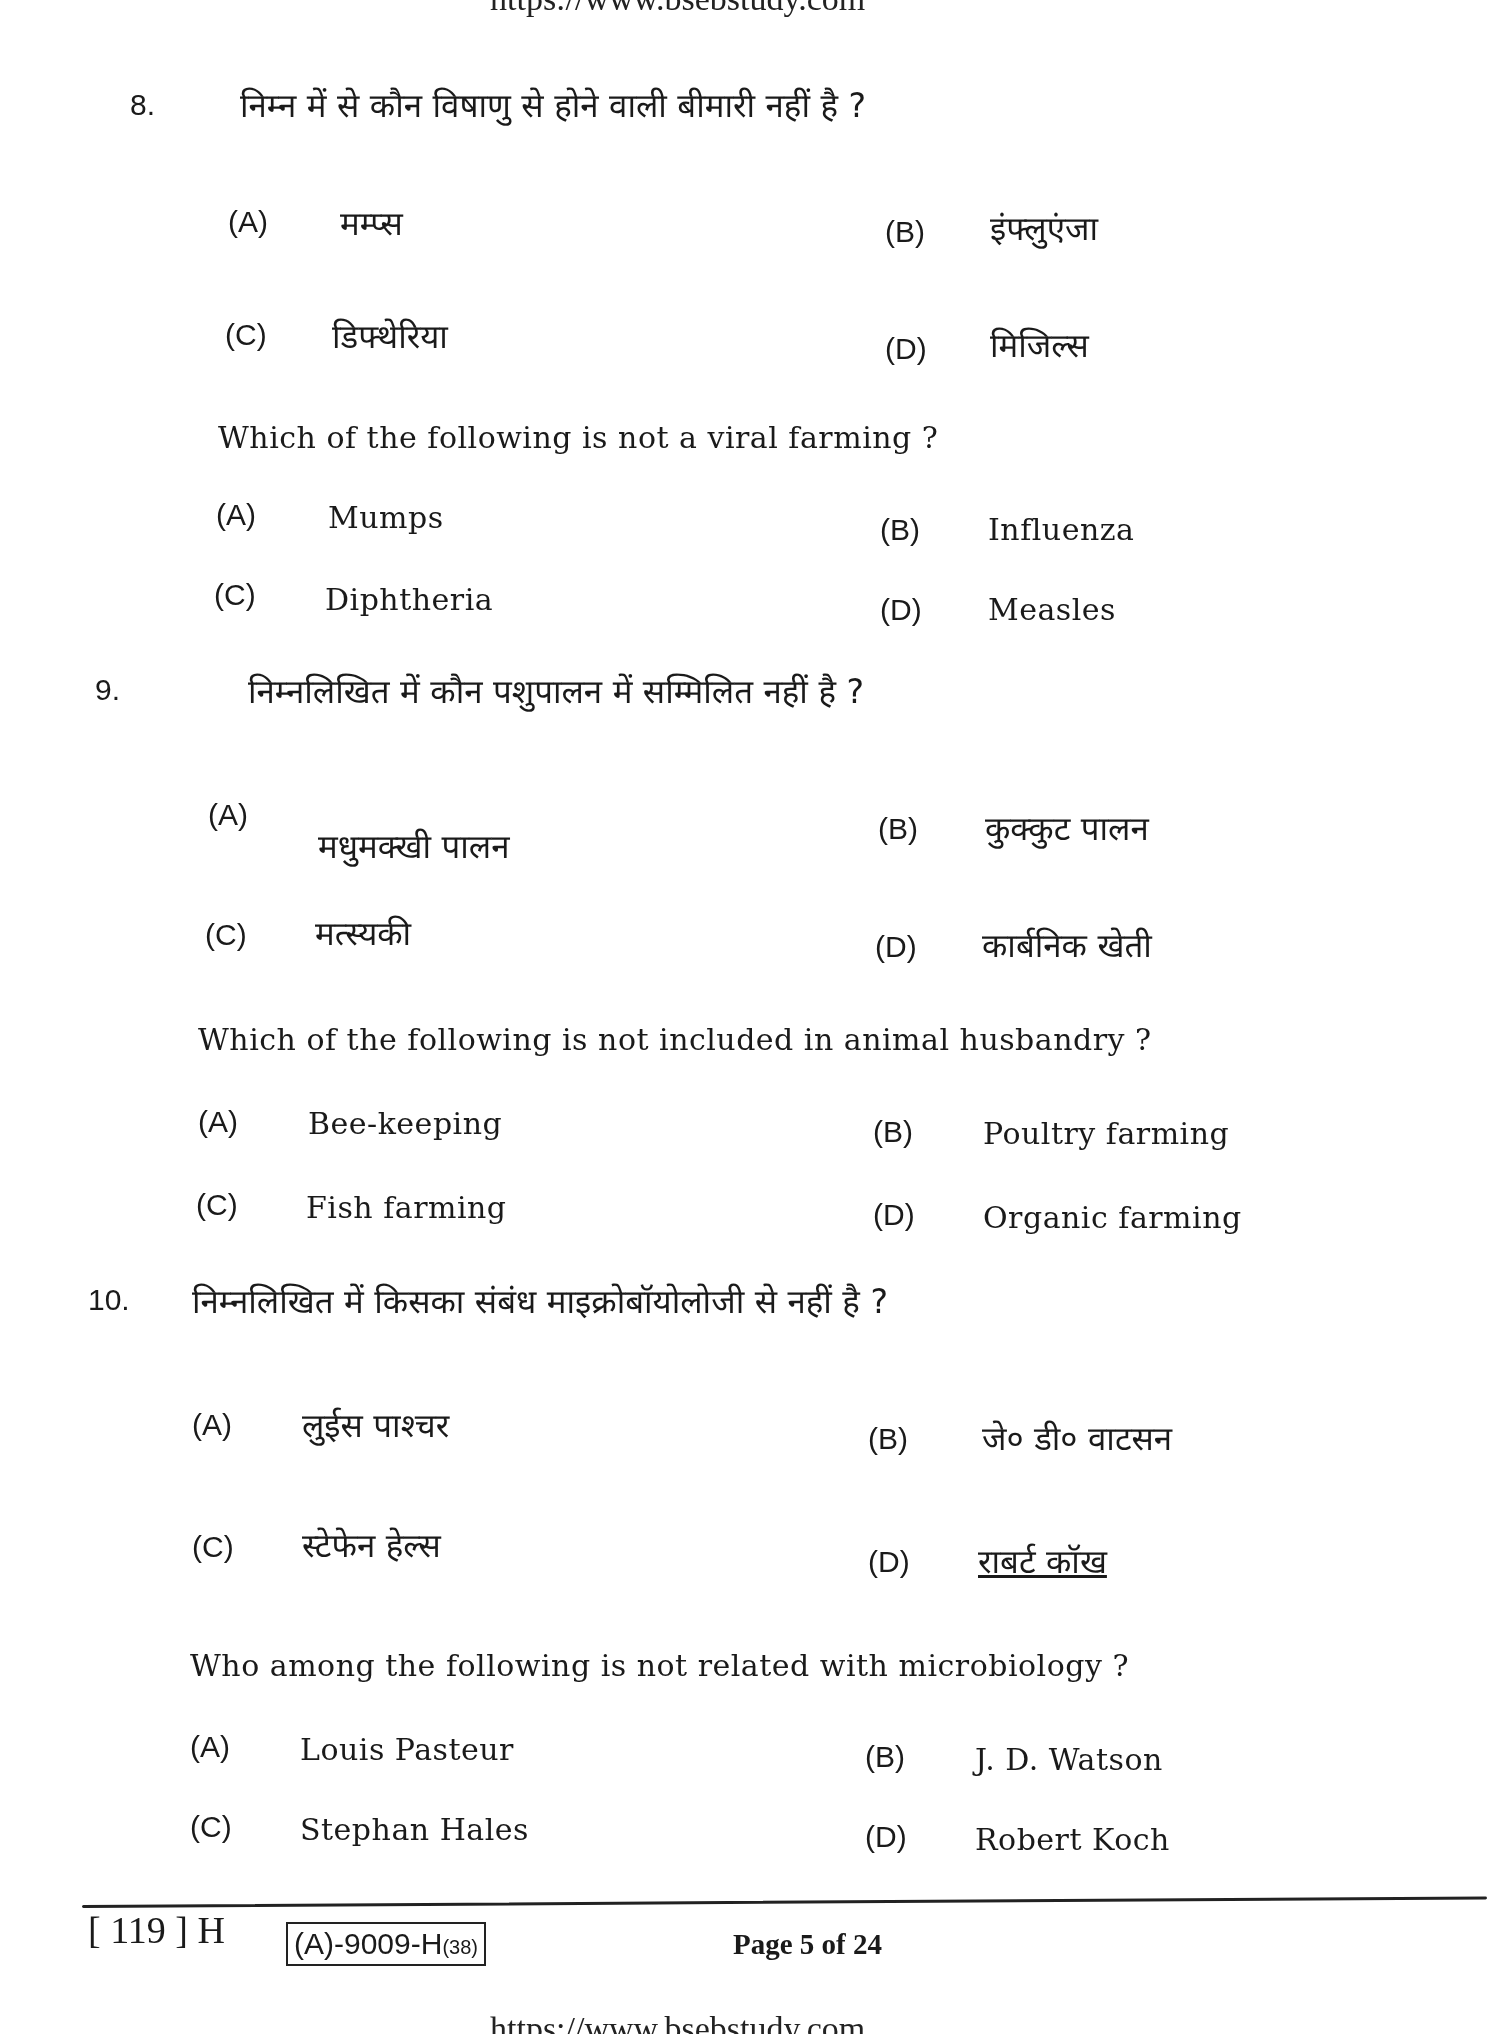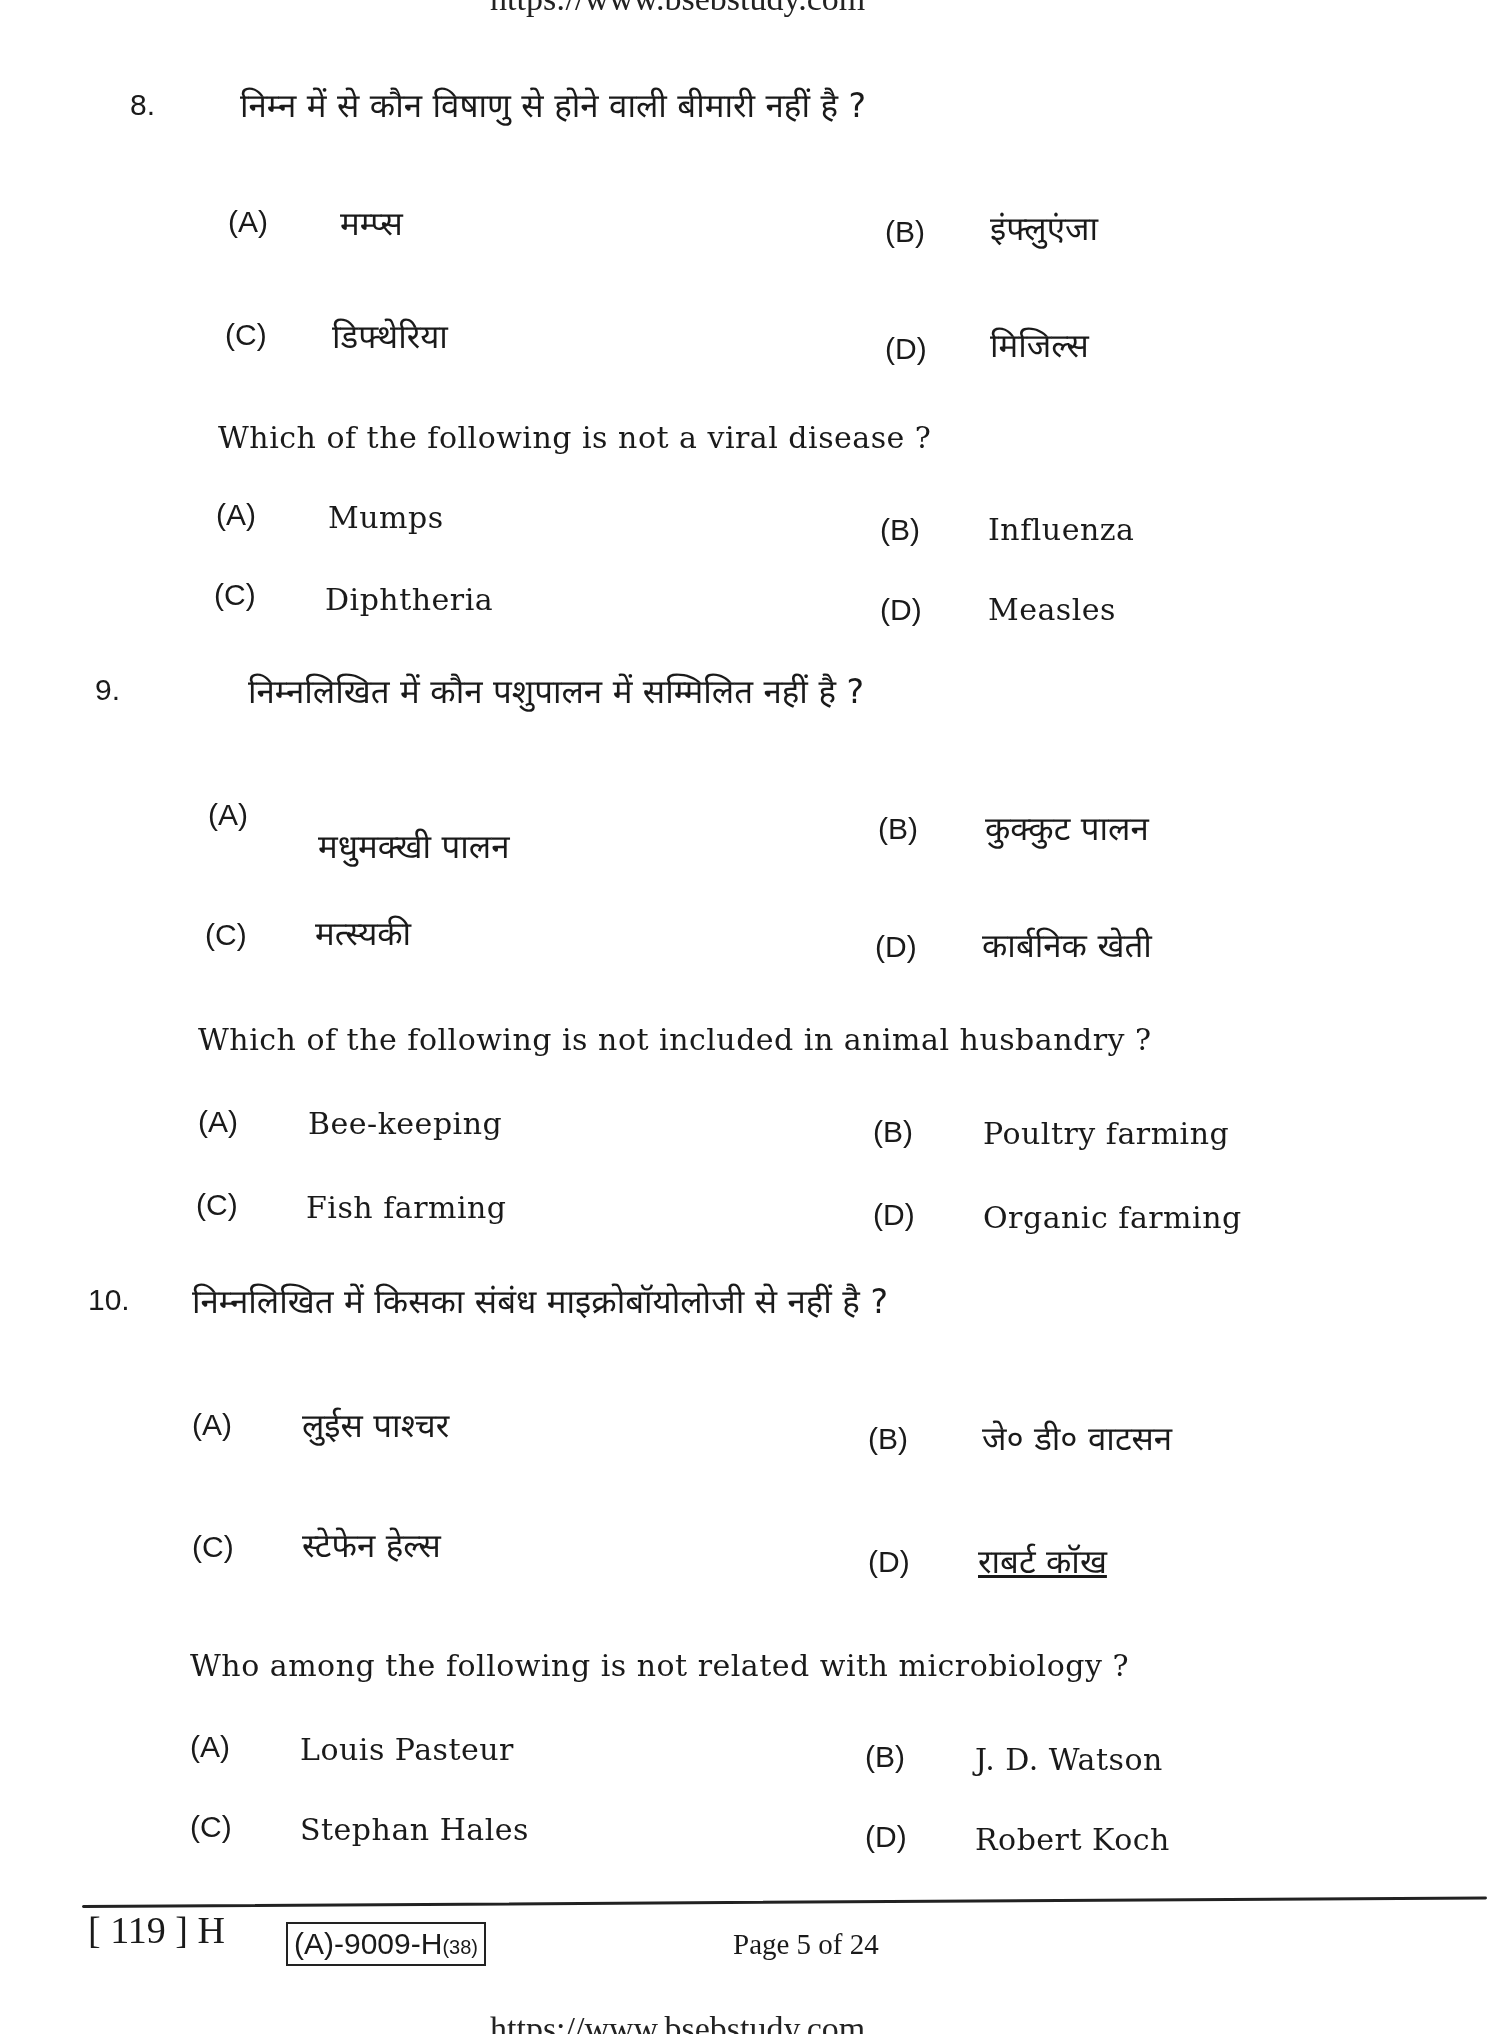--- a/index.html
+++ b/index.html
@@ -17,41 +17,41 @@
     position: absolute; left: 82px; top: 1905px; width: 1405px; height: 3px;
     background: #222; transform: rotate(-0.35deg); transform-origin: left center;
     border-radius: 2px;
   }
   .foot-left { font-family: "Liberation Serif", serif; font-size: 38px; }
   .code-box {
     border: 2px solid #222; padding: 0 6px; font-family: "Liberation Sans", sans-serif;
     font-size: 30px; line-height: 40px; height: 40px;
   }
   .code-box sub { font-size: 20px; vertical-align: baseline; }
-  .page-no { font-family: "Liberation Serif", serif; font-size: 29px; font-weight: normal; }
+  .page-no { font-family: "Liberation Serif", serif; font-size: 29px; font-weight: bold; }
 </style>
 </head>
 <body>
 
 <div class="abs url" style="left:490px; top:-20px;">https://www.bsebstudy.com</div>
 
 <div>
   <div class="abs qnum" style="left:130px; top:88px;">8.</div>
   <div class="abs hi" style="left:240px; top:82px;">निम्न में से कौन विषाणु से होने वाली बीमारी नहीं है ?</div>
 
   <div class="abs lab" style="left:228px; top:205px;">(A)</div>
   <div class="abs hi" style="left:340px; top:200px;">मम्प्स</div>
   <div class="abs lab" style="left:885px; top:215px;">(B)</div>
   <div class="abs hi" style="left:990px; top:205px;">इंफ्लुएंजा</div>
   <div class="abs lab" style="left:225px; top:318px;">(C)</div>
   <div class="abs hi" style="left:332px; top:313px;">डिफ्थेरिया</div>
   <div class="abs lab" style="left:885px; top:332px;">(D)</div>
   <div class="abs hi" style="left:990px; top:322px;">मिजिल्स</div>
 
-  <div class="abs en" style="left:218px; top:420px;">Which of the following is not a viral disease ?</div>
+  <div class="abs en" style="left:218px; top:420px;">Which of the following is not a viral farming ?</div>
   <div class="abs lab" style="left:216px; top:498px;">(A)</div>
   <div class="abs en" style="left:328px; top:500px;">Mumps</div>
   <div class="abs lab" style="left:880px; top:513px;">(B)</div>
   <div class="abs en" style="left:988px; top:512px;">Influenza</div>
   <div class="abs lab" style="left:214px; top:578px;">(C)</div>
   <div class="abs en" style="left:325px; top:582px;">Diphtheria</div>
   <div class="abs lab" style="left:880px; top:593px;">(D)</div>
   <div class="abs en" style="left:988px; top:592px;">Measles</div>
 </div>
 

